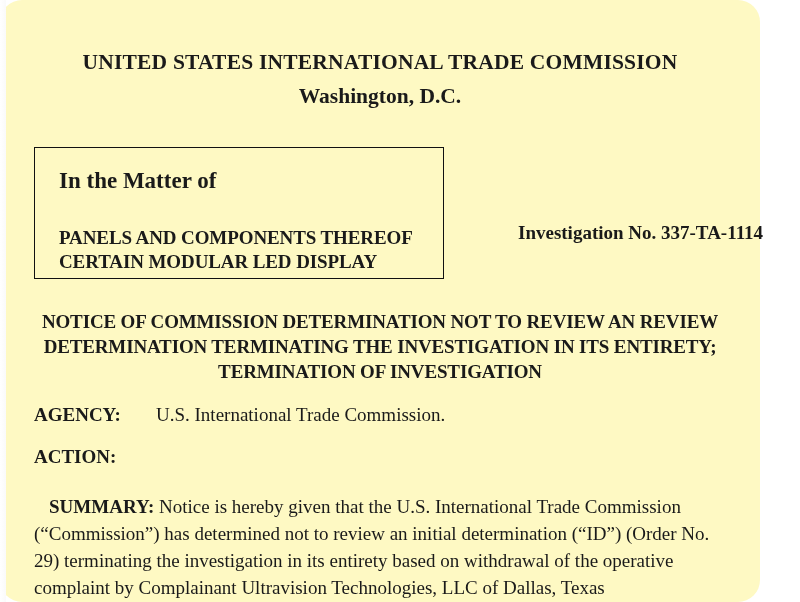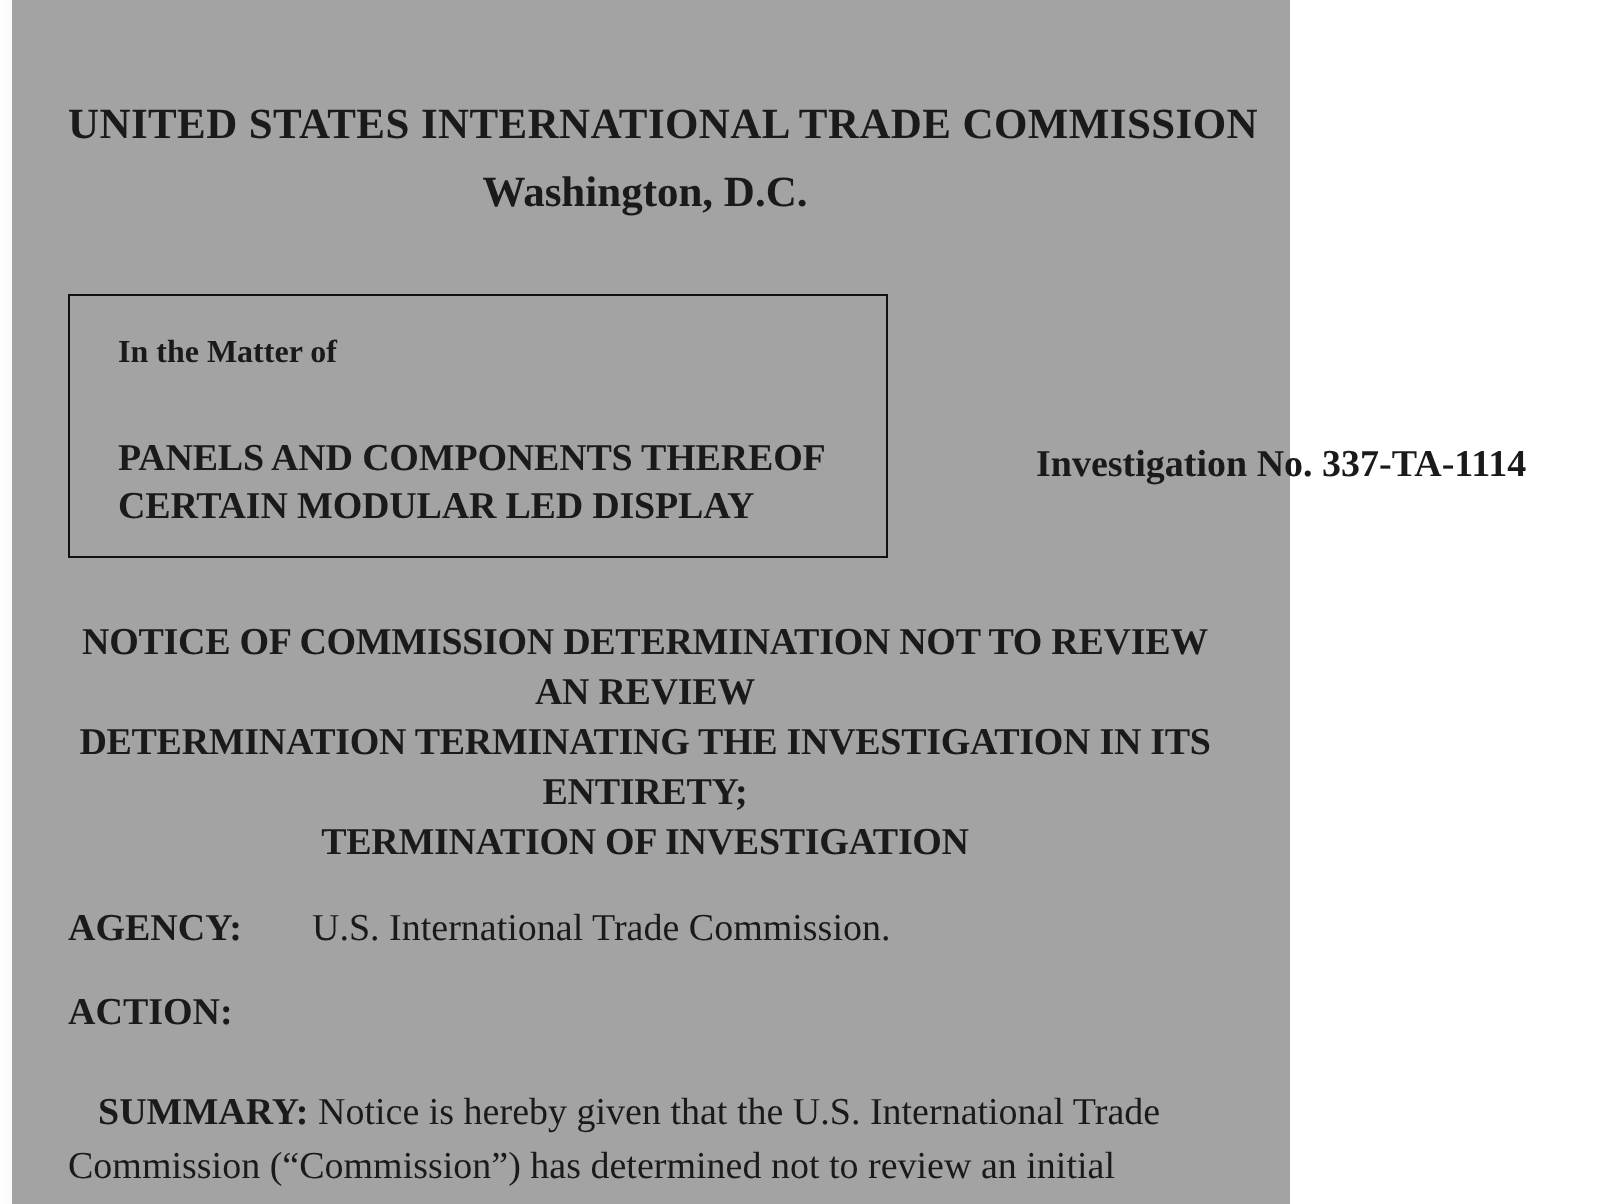--- a/index.html
+++ b/index.html
@@ -9,25 +9,26 @@
   body {
     width: 800px;
     height: 602px;
     background: #ffffff;
     font-family: "Liberation Serif", serif;
     color: #1a1a1a;
     overflow: hidden;
   }
   .page {
     position: relative;
-    width: 645px;
+    width: 760px;
     height: 602px;
     box-sizing: border-box;
     padding: 40px 34px 0 34px;
-    background: #a3a3a3;
+    background: #fef9c3;
+    border-radius: 22px;
   }
 
   
   .header {
     text-align: center;
     margin-top: 10px;
   }
   .header .line1 {
     font-weight: bold;
     font-size: 21.5px;
@@ -51,21 +52,21 @@
     left: 0;
     top: 0;
     width: 410px;
     height: 132px;
     border: 1.5px solid #111;
     box-sizing: border-box;
     padding: 20px 0 0 24px;
   }
   .caption-box .matter {
     font-weight: bold;
-    font-size: 16px;
+    font-size: 23px;
   }
   .caption-box .case-title {
     font-weight: bold;
     font-size: 19px;
     margin-top: 32px;
     line-height: 1.28;
     letter-spacing: -0.1px;
   }
   .inv-no {
     position: absolute;

